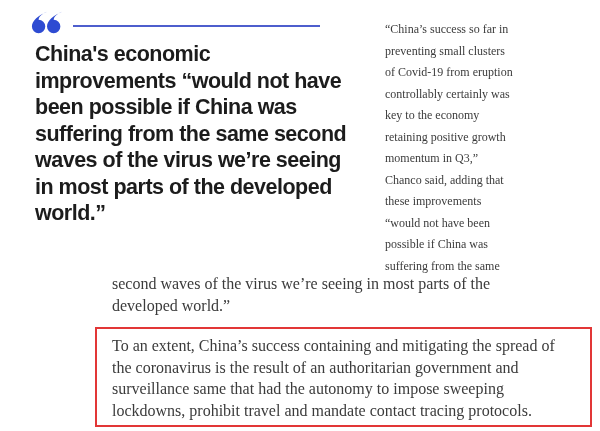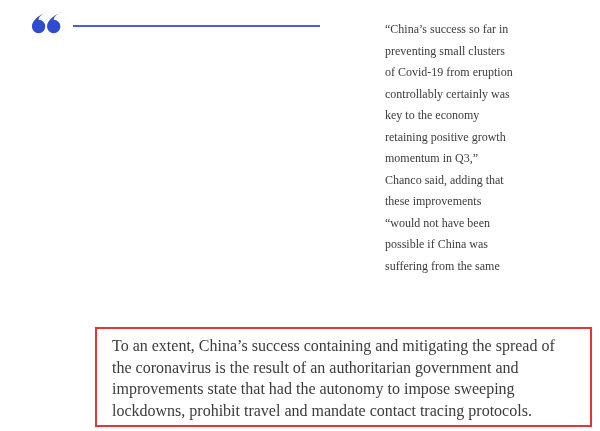--- a/index.html
+++ b/index.html
@@ -88,35 +88,44 @@
 
   <div class="quote-icon">
     <svg viewBox="0 0 46 32" xmlns="http://www.w3.org/2000/svg" aria-hidden="true">
       <path d="M23,1 C11,6 2,13.5 2,21.5 A9.3,9.3 0 1 0 11.3,12.2 C11.6,8 15.5,3.8 23,1 Z" fill="var(--accent-blue)"></path>
       <path d="M44,1 C32,6 23,13.5 23,21.5 A9.3,9.3 0 1 0 32.3,12.2 C32.6,8 36.5,3.8 44,1 Z" fill="var(--accent-blue)"></path>
     </svg>
   </div>
 
   <div class="pq-rule"></div>
 
+  <div class="pq-text">China's economic
+improvements “would not have
+been possible if China was
+suffering from the same second
+waves of the virus we’re seeing
+in most parts of the developed
+world.”</div>
 
   <div class="body-serif col-text">“China’s success so far in
 preventing small clusters
 of Covid-19 from eruption
 controllably certainly was
 key to the economy
 retaining positive growth
 momentum in Q3,”
 Chanco said, adding that
 these improvements
 “would not have been
 possible if China was
 suffering from the same</div>
 
+  <div class="body-serif cont-text">second waves of the virus we’re seeing in most parts of the
+developed world.”</div>
 
   <div class="highlight-box">
     <div class="body-serif highlight-text">To an extent, China’s success containing and mitigating the spread of
 the coronavirus is the result of an authoritarian government and
-improvements state that had the autonomy to impose sweeping
+surveillance same that had the autonomy to impose sweeping
 lockdowns, prohibit travel and mandate contact tracing protocols.</div>
   </div>
 
 </div>
 
 </body></html>

